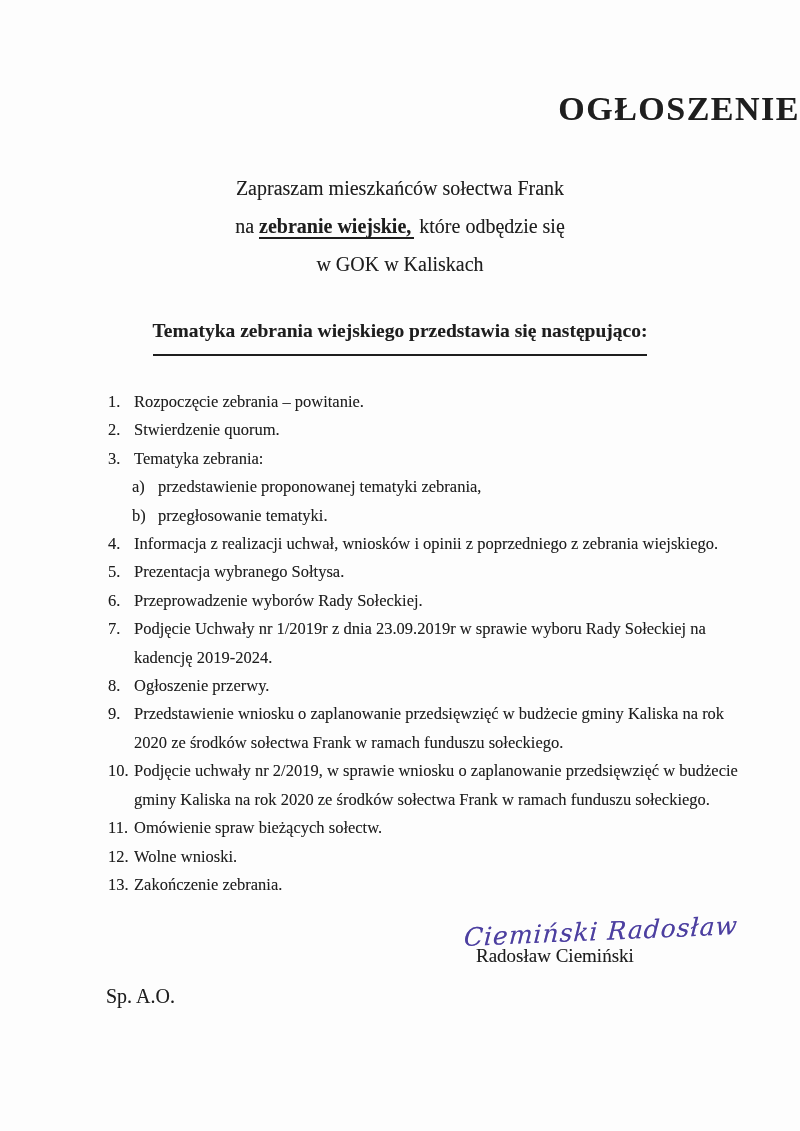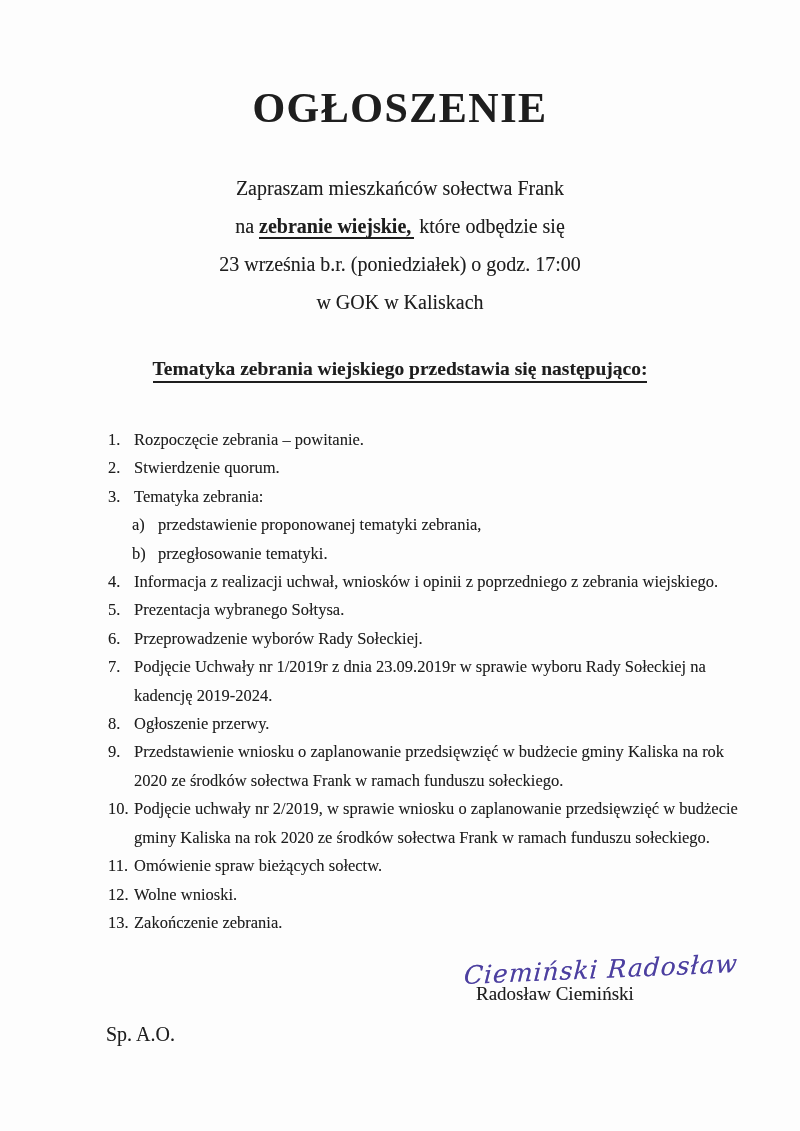--- a/index.html
+++ b/index.html
@@ -15,22 +15,22 @@
     overflow: hidden;
   }
   .page {
     position: relative;
     width: 800px;
     height: 1131px;
     text-shadow: 0 0 0.5px rgba(30,30,30,0.35);
   }
   .doc-title {
     padding-top: 88px;
-    text-align: center;
-    font-size: 42px;
+    text-align: right;
+    font-size: 34px;
     font-weight: 700;
     letter-spacing: 1.5px;
     line-height: 41px;
   }
   .intro {
     margin-top: 40px;
     text-align: center;
     font-size: 20px;
     line-height: 38px;
   }
@@ -43,21 +43,21 @@
   }
   .section-heading {
     margin-top: 36px;
     text-align: center;
     font-size: 19.5px;
     font-weight: 700;
     line-height: 24px;
   }
   .section-heading .underline {
     border-bottom: 2px solid #1e1e1e;
-    padding-bottom: 2px;
+    padding-bottom: 13px;
   }
   .agenda {
     margin: 45px 0 0 108px;
     width: 650px;
     font-size: 16.5px;
     line-height: 28.4px;
   }
   .agenda-item { display: flex; }
   .agenda-item .num {
     flex: 0 0 26px;
@@ -92,21 +92,20 @@
 </head>
 <body>
 
 <div class="page">
 
   <div class="doc-title">OGŁOSZENIE</div>
 
   <div class="intro">
     <div><span>Zapraszam mieszkańców sołectwa </span><span class="bold">Frank</span></div>
     <div><span>na </span><span class="u-bold">zebranie wiejskie,</span><span> które odbędzie się</span></div>
-    <div class="bold">23 września b.r. (poniedziałek) o godz. 17:00</div>
     <div class="bold">w GOK w Kaliskach</div>
   </div>
 
   <div class="section-heading">
     <span class="underline">Tematyka zebrania wiejskiego przedstawia się następująco:</span>
   </div>
 
   <div class="agenda">
     <div class="agenda-item">
       <div class="num">1.</div>

